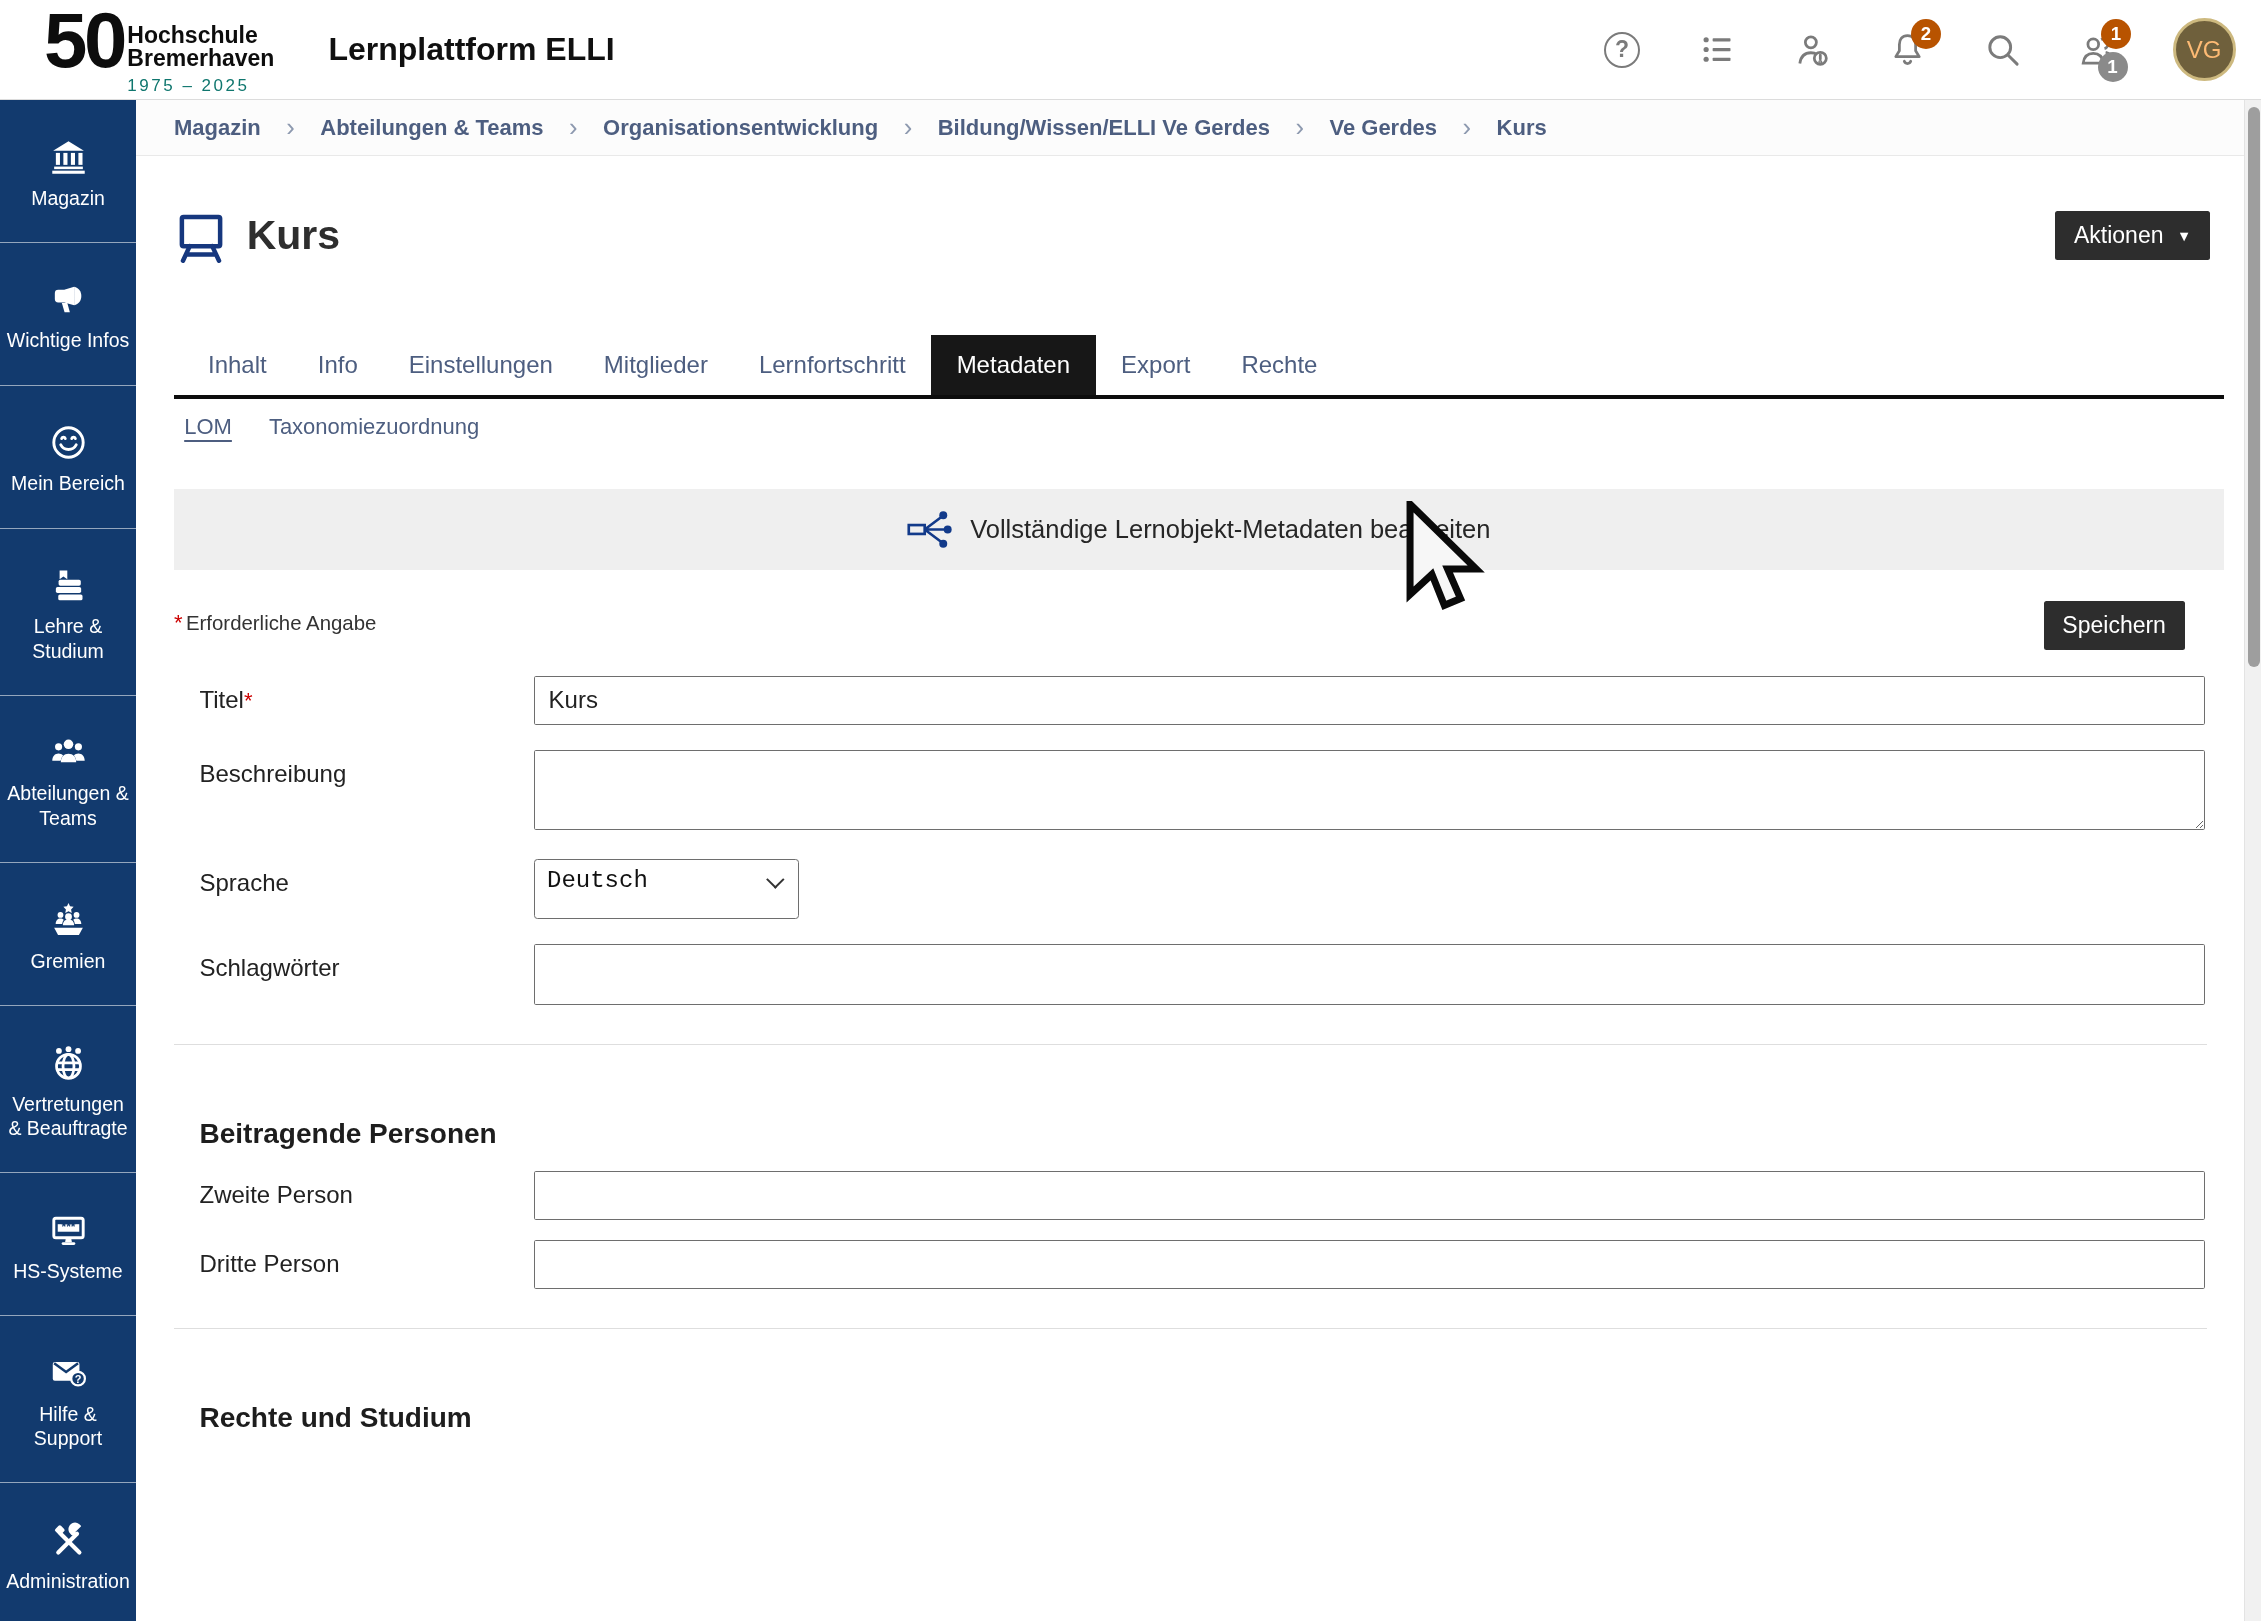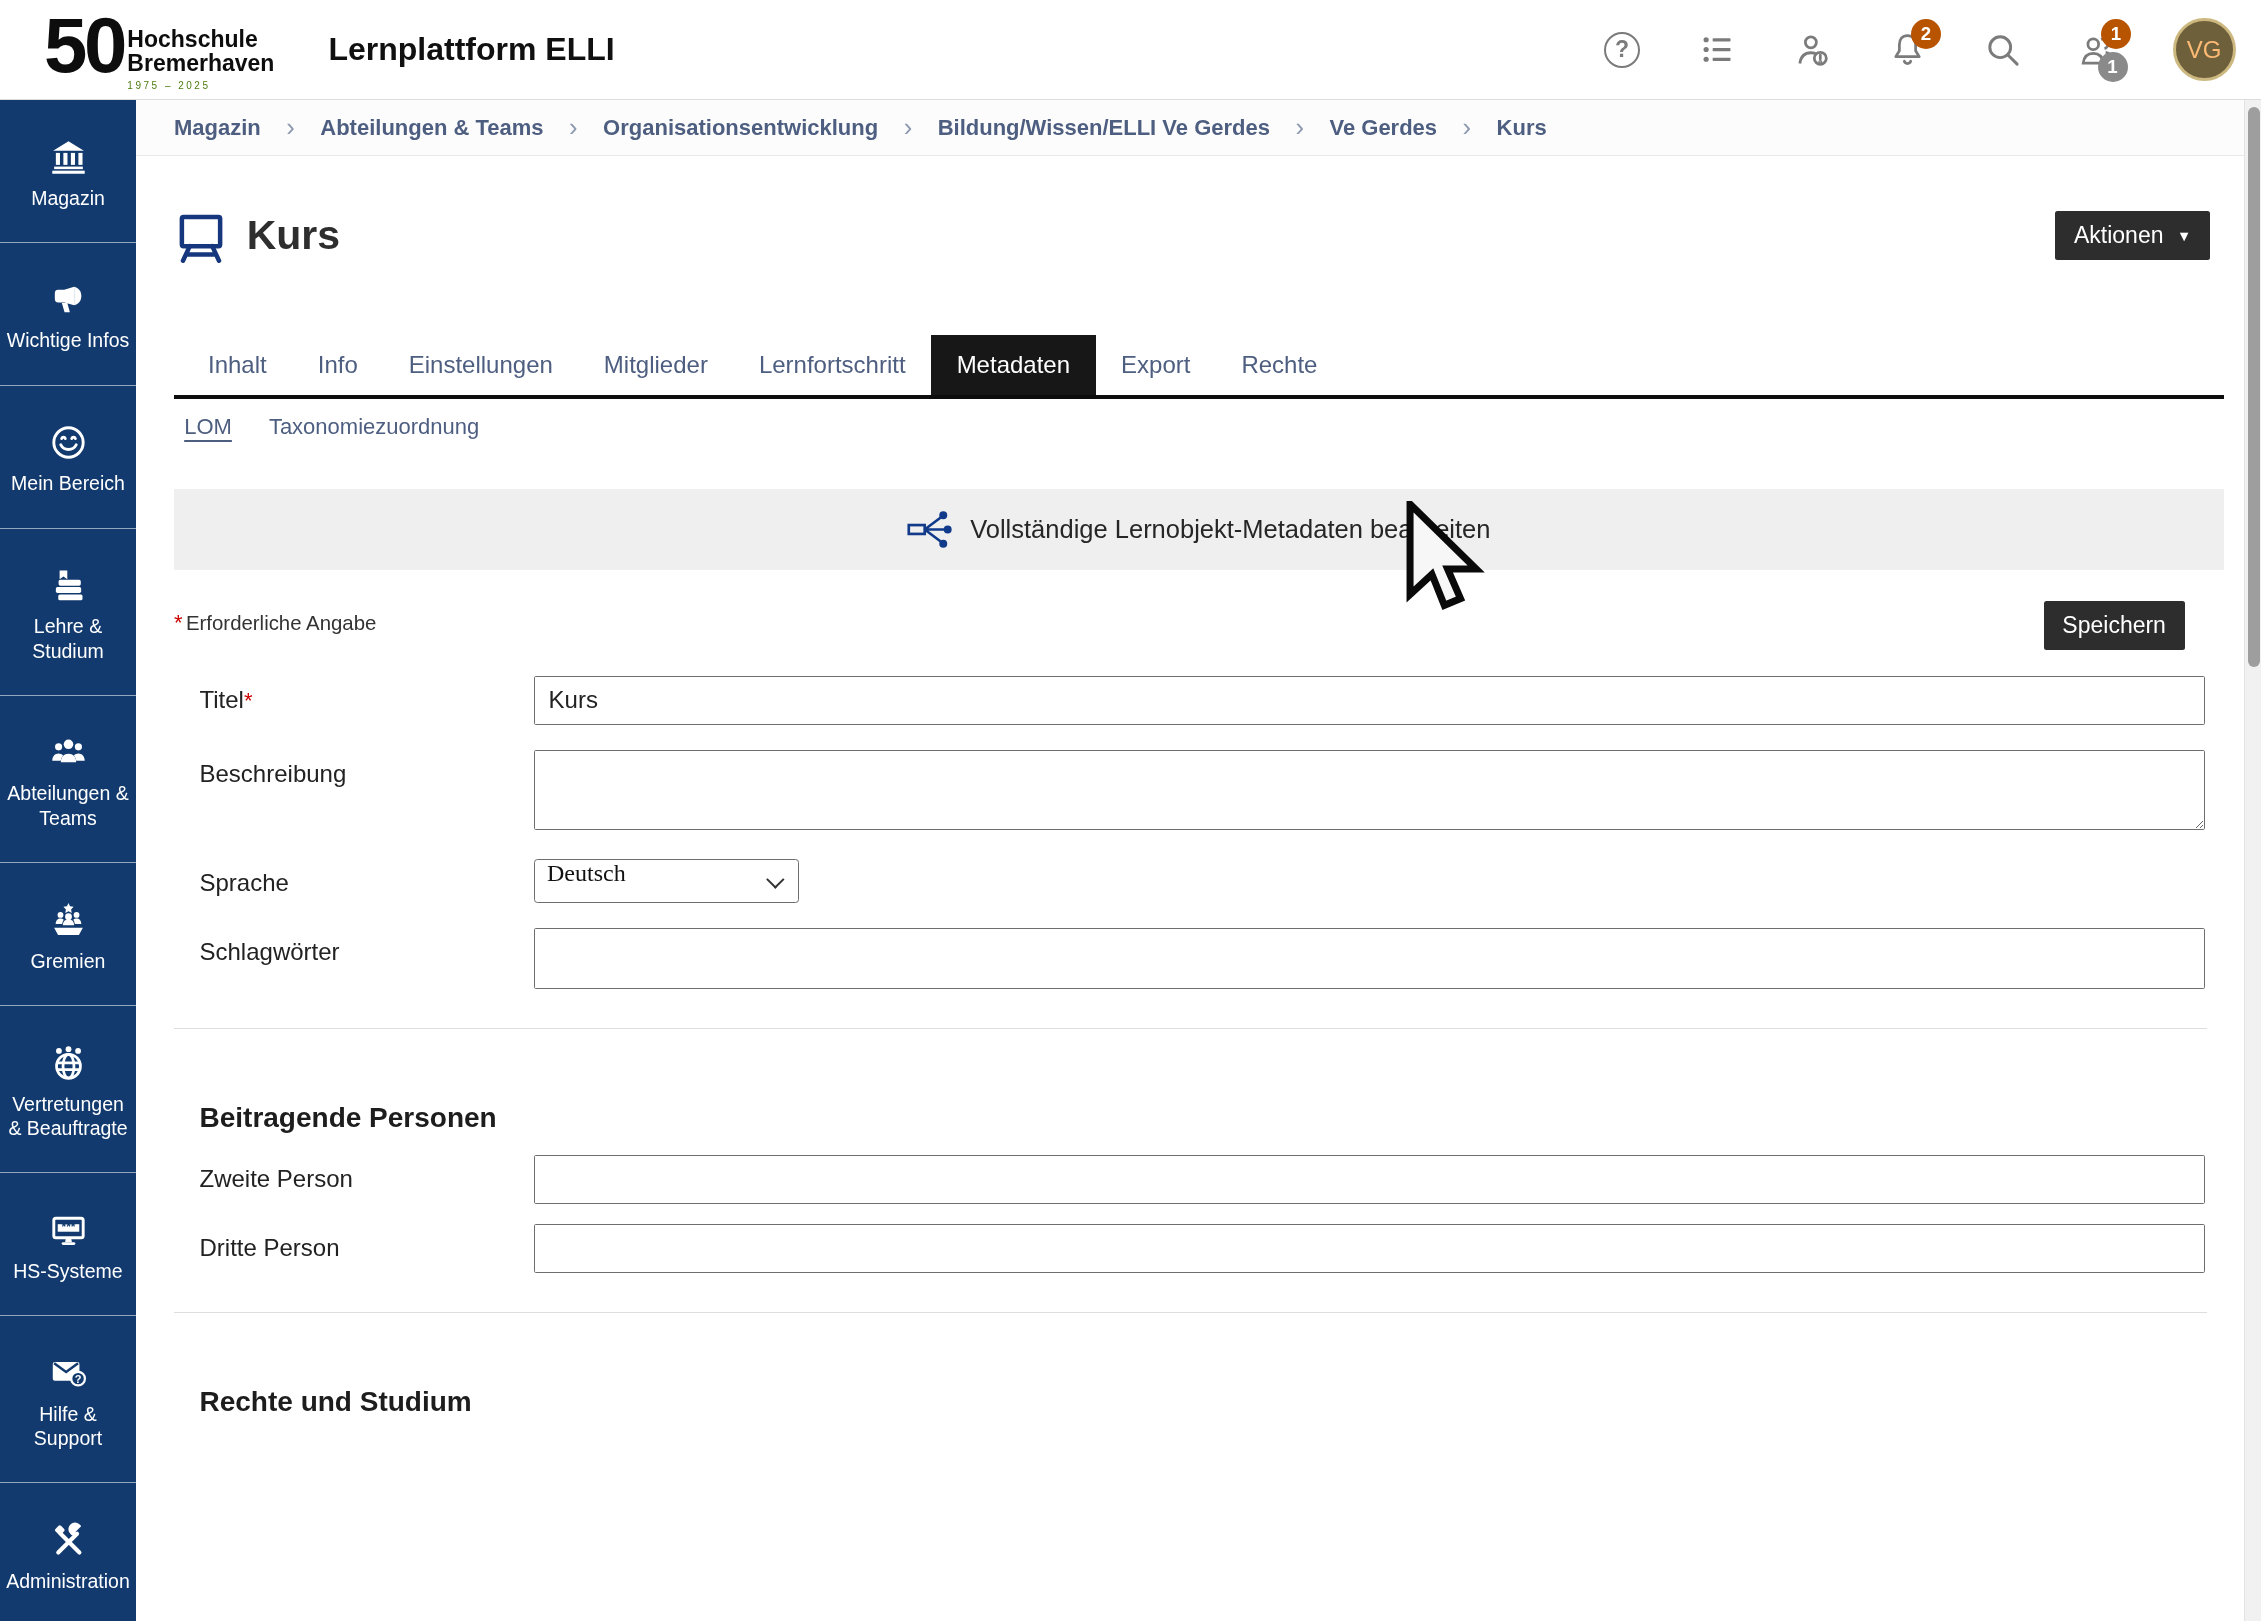--- a/index.html
+++ b/index.html
@@ -13,21 +13,21 @@
   
   .app-header {
     position:absolute; top:0; left:0; width:2261px; height:100px;
     background:#fff; border-bottom:1.7px solid #dcdcdc;
     display:flex; align-items:center; z-index:5;
   }
   .logo { display:flex; align-items:flex-start; margin-left:44px; cursor:pointer; }
   .logo-50 { font-size:78px; font-weight:bold; line-height:.95; letter-spacing:-3.4px; color:#0d0d0d; }
   .logo-text { display:flex; flex-direction:column; margin-left:3.4px; margin-top:20.4px; }
   .logo-text .ln { font-size:23px; font-weight:bold; line-height:1.02; color:#0d0d0d; }
-  .logo-years { font-size:10px; letter-spacing:2.5px; color:#4d7c0f; margin-top:5.1px; }
+  .logo-years { font-size:17px; letter-spacing:2.5px; color:#0f766e; margin-top:5.1px; }
   .app-title { font-size:32px; font-weight:bold; color:#101010; margin-left:54px; }
   .header-icons { margin-left:auto; margin-right:25.5px; display:flex; align-items:center; gap:56px; }
   .hicon { position:relative; width:39px; height:39px; display:flex; align-items:center; justify-content:center; cursor:pointer; }
   .hicon svg { width:39px; height:39px; }
   .help-circle {
     width:36px; height:36px; border:2.5px solid #7b7b7b; border-radius:50%;
     display:flex; align-items:center; justify-content:center;
     font-size:23px; font-weight:bold; color:#7b7b7b;
   }
   .badge {
@@ -121,22 +121,22 @@
     width:100%; height:49px; border:1.7px solid #6e6e6e; border-radius:1.7px;
     font-family:inherit; font-size:24px; color:#222; padding:0 13.6px; background:#fff;
   }
   .t-area {
     width:100%; height:80px; border:1.7px solid #6e6e6e; border-radius:1.7px;
     font-family:inherit; font-size:24px; color:#222; padding:6.8px 13.6px; background:#fff; resize:both;
   }
   .t-input.tall { height:61px; }
   .select-wrap { position:relative; display:inline-block; }
   .t-select {
-    width:265px; height:44px; border:1.7px solid #6e6e6e; border-radius:3.4px;
-    font-family:Liberation Serif, serif; font-size:24px; color:#111; padding:0 44px 16px 12px;
+    width:265px; height:60px; border:1.7px solid #6e6e6e; border-radius:3.4px;
+    font-family:Liberation Mono, monospace; font-size:24px; color:#111; padding:0 44px 16px 12px;
     background:#fff; appearance:none; -webkit-appearance:none; cursor:pointer;
   }
   .select-chevron {
     position:absolute; right:17px; top:14.4px; width:12.7px; height:12.7px;
     border-right:2.1px solid #333; border-bottom:2.1px solid #333;
     transform:rotate(45deg); pointer-events:none;
   }
   .divider { border:none; border-top:1.7px solid #dedede; margin:39px 17px 0 0; }
 
   .cursor { position:absolute; left:1406px; top:501px; z-index:50; pointer-events:none; }

